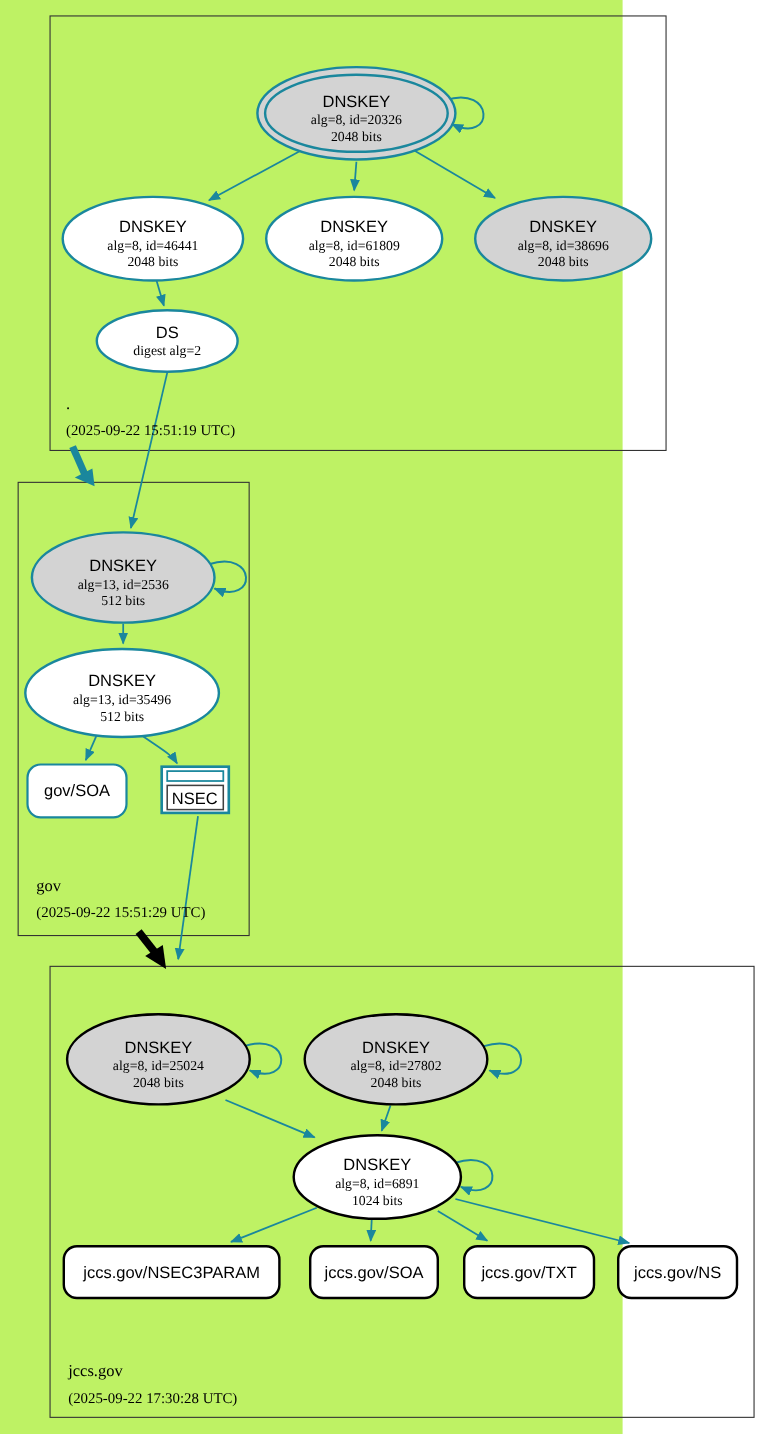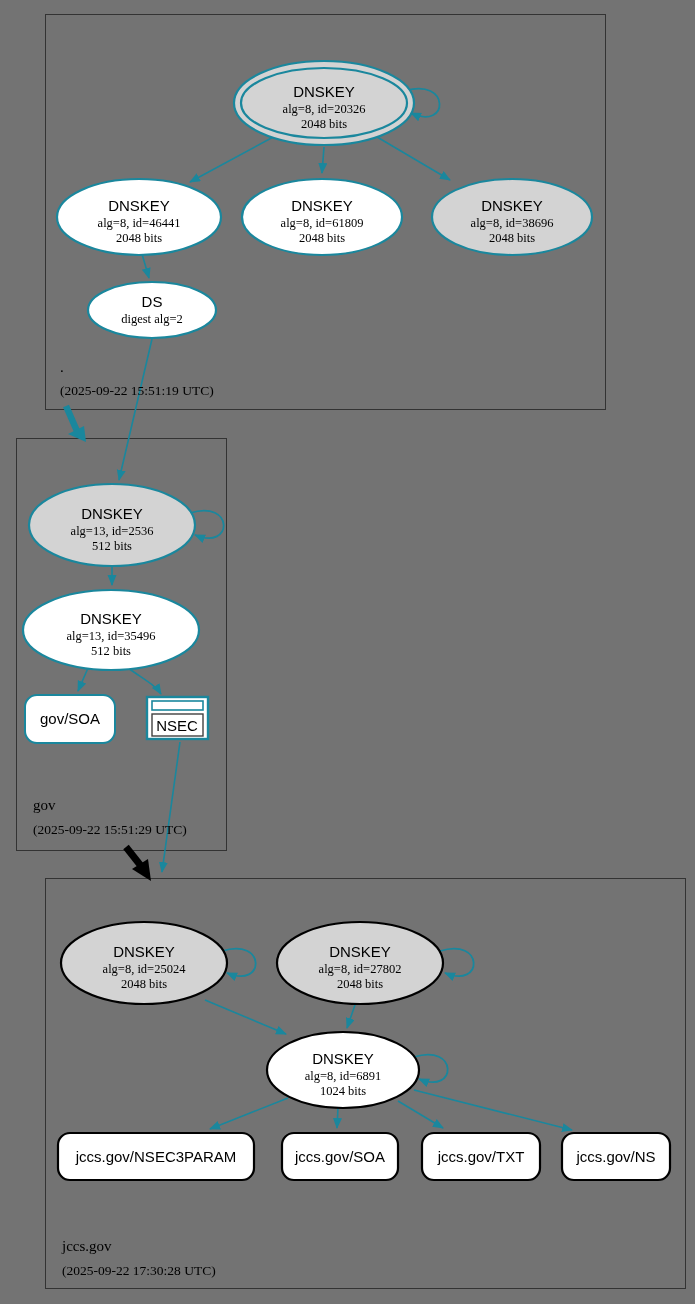--- a/index.html
+++ b/index.html
@@ -1,16 +1,16 @@
 <!DOCTYPE html>
 <html><head>
 <meta charset="utf-8">
 <style>
   html,body { margin:0; padding:0; background:#ffffff; }
-  .canvas { position:relative; width:695px; height:1304px; background:#737373; }
+  .canvas { position:relative; width:566px; height:1304px; background:#bef264; }
   svg { display:block; }
   .t-title  { font:15px "Liberation Sans", sans-serif; fill:#000; }
   .t-detail { font:12.5px "Liberation Serif", serif; fill:#000; }
   .t-zone   { font:15px "Liberation Serif", serif; fill:#000; }
   .t-ts     { font:13.5px "Liberation Serif", serif; fill:#000; }
   .t-rec    { font:15px "Liberation Sans", sans-serif; fill:#000; }
   .box      { fill:none; stroke:#333; stroke-width:1; }
   .teal-node  { stroke:#1a879d; stroke-width:2.2; }
   .black-node { stroke:#000000; stroke-width:2.2; }
   .arrow      { stroke:#1a879d; stroke-width:1.6; fill:none; }

